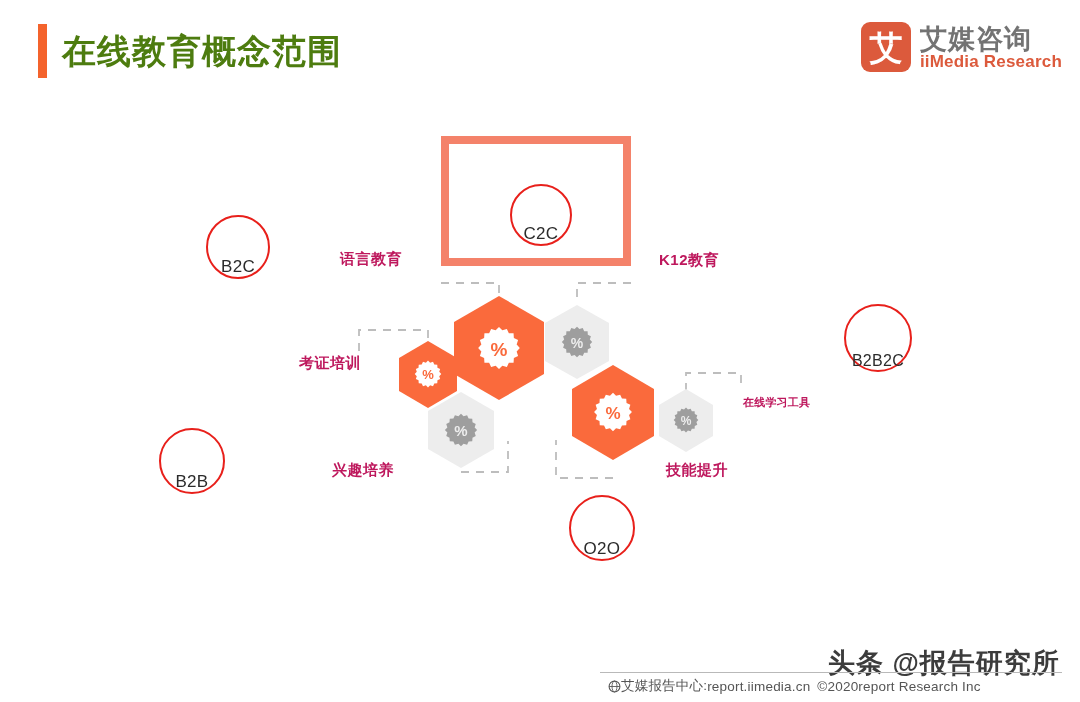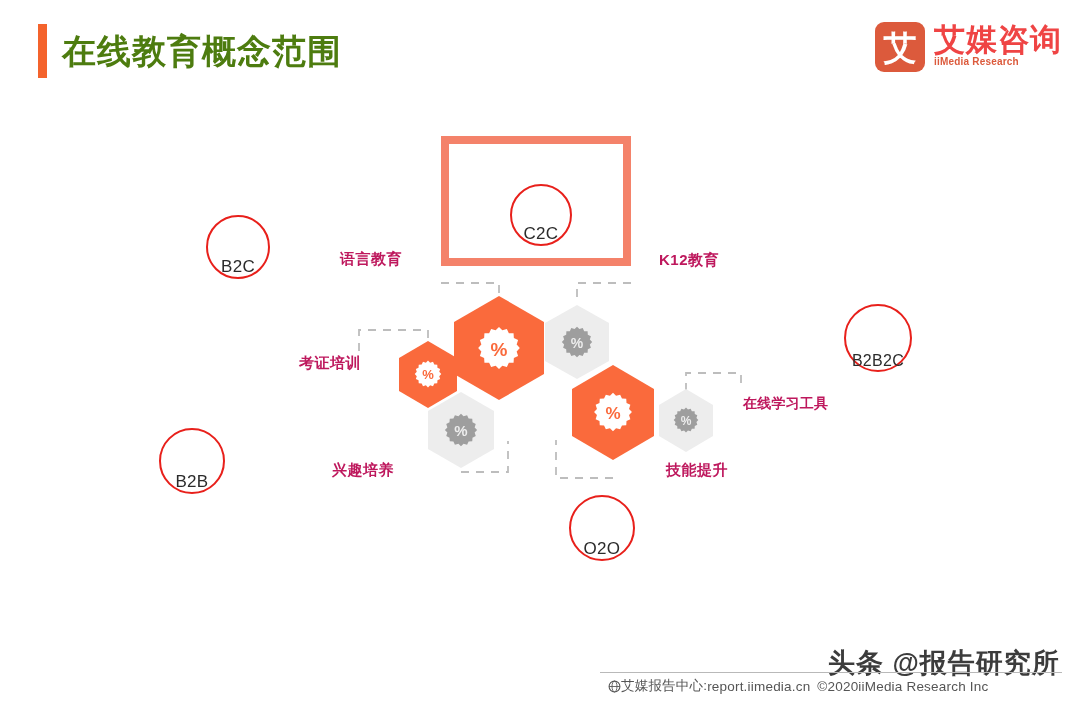--- a/index.html
+++ b/index.html
@@ -62,28 +62,28 @@
     font-weight: 700;
     line-height: 1;
     font-family: "DejaVu Sans", sans-serif;
   }
   #logo-text {
     display: flex;
     flex-direction: column;
     justify-content: center;
   }
   #logo-cn {
-    font-size: 31px;
-    font-weight: 700;
-    color: #ef4444;
+    font-size: 27px;
+    font-weight: 700;
+    color: #737373;
     line-height: 29px;
     letter-spacing: 1px;
   }
   #logo-en {
-    font-size: 10px;
+    font-size: 17px;
     font-weight: 700;
     color: #DC5A3C;
     line-height: 16px;
     letter-spacing: 0.2px;
   }
 
   
   #diagram {
     position: absolute;
     left: 0;
@@ -120,21 +120,21 @@
   
   .hex-label {
     position: absolute;
     font-size: 15px;
     font-weight: 700;
     color: #be185d;
     letter-spacing: 0.5px;
     white-space: nowrap;
   }
   .hex-label.tiny {
-    font-size: 14px;
+    font-size: 11px;
     letter-spacing: 0.2px;
   }
 
   
   #footer-rule {
     position: absolute;
     left: 600px;
     top: 672px;
     width: 462px;
     height: 1px;
@@ -309,16 +309,16 @@
   <div id="footer">
     <svg id="globe-icon" viewBox="0 0 24 24">
       <circle cx="12" cy="12" r="10" fill="none" stroke="#555555" stroke-width="2"></circle>
       <ellipse cx="12" cy="12" rx="4.6" ry="10" fill="none" stroke="#555555" stroke-width="1.6"></ellipse>
       <line x1="2" y1="12" x2="22" y2="12" stroke="#555555" stroke-width="1.6"></line>
     </svg>
     <span>艾媒报告中心:</span>
     <span>report.iimedia.cn</span>
     <span class="sep"></span>
     <span>©2020</span>
-    <span>iiMedia Research Inc</span>
+    <span>report Research Inc</span>
   </div>
 
 </div>
 
 </body></html>

